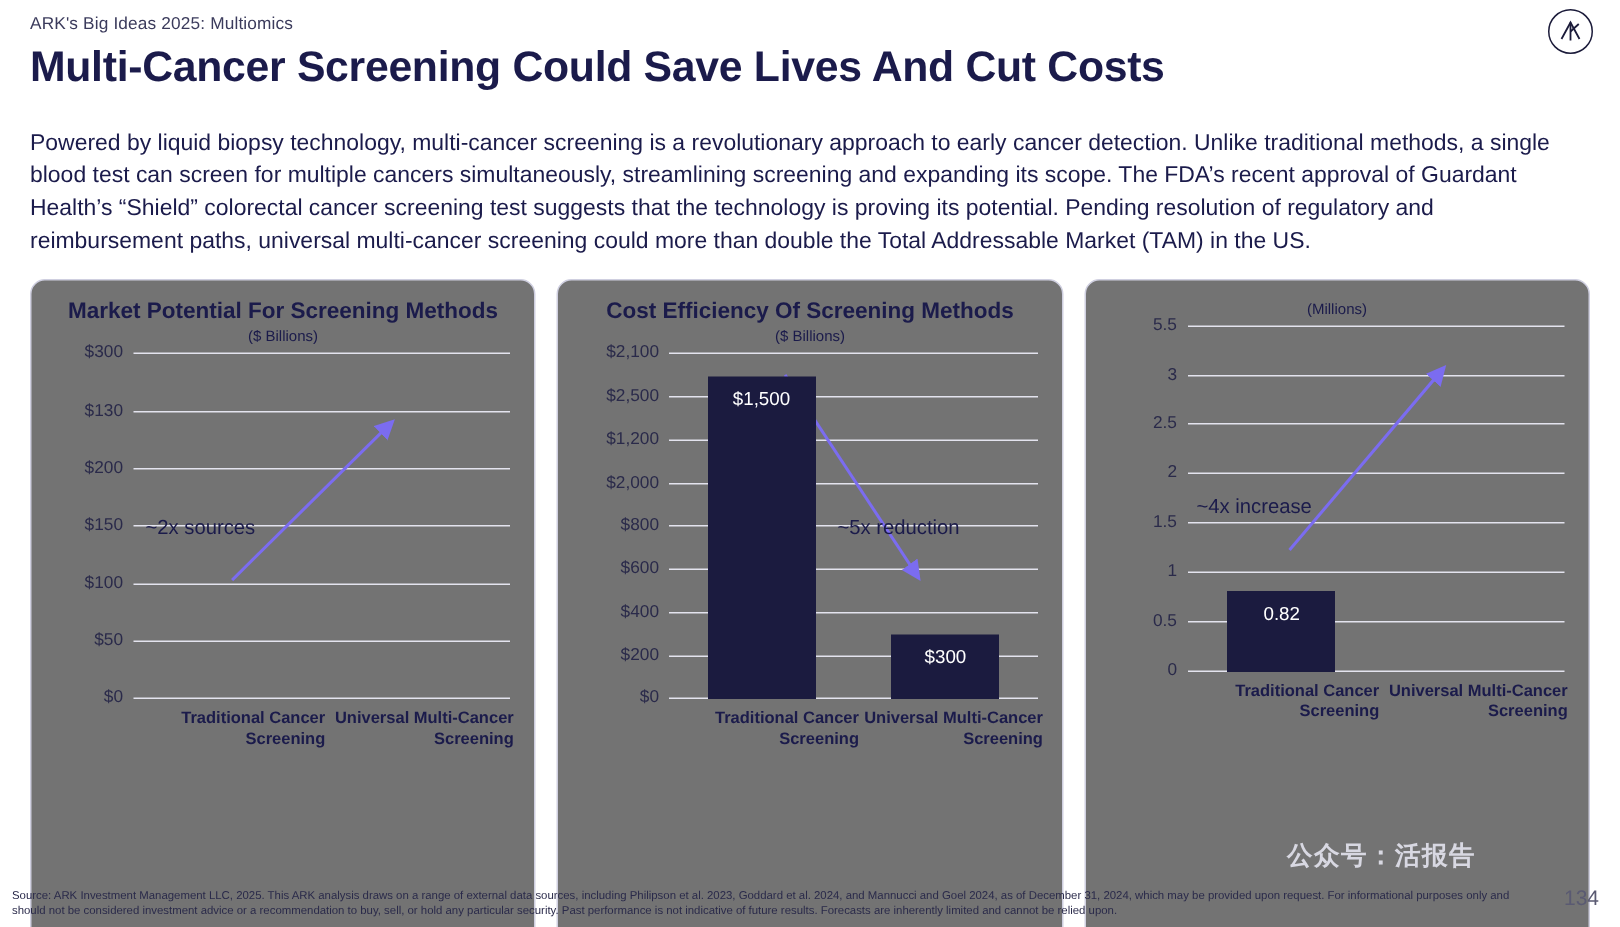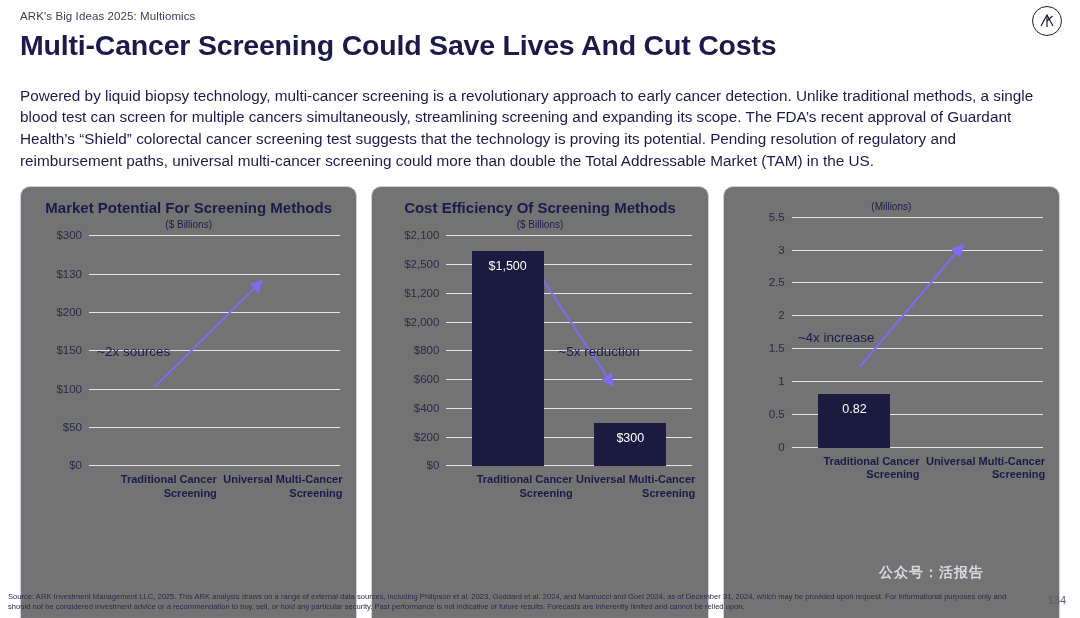--- a/index.html
+++ b/index.html
@@ -171,28 +171,28 @@
     right: 60px;
     bottom: 6px;
     font-size: 7.6px;
     line-height: 1.32;
     color: #2a2a4a;
   }
   .page-num {
     position: absolute;
     right: 14px;
     bottom: 12px;
-    font-size: 11px;
+    font-size: 14px;
     color: #5a5a72;
   }
   .watermark {
     position: absolute;
     right: 96px;
     bottom: 36px;
-    font-size: 14px;
+    font-size: 17px;
     color: #d8d8e2;
     letter-spacing: 1px;
     font-weight: bold;
   }
 </style>
 </head>
 <body>
 
 <div class="slide">
 

